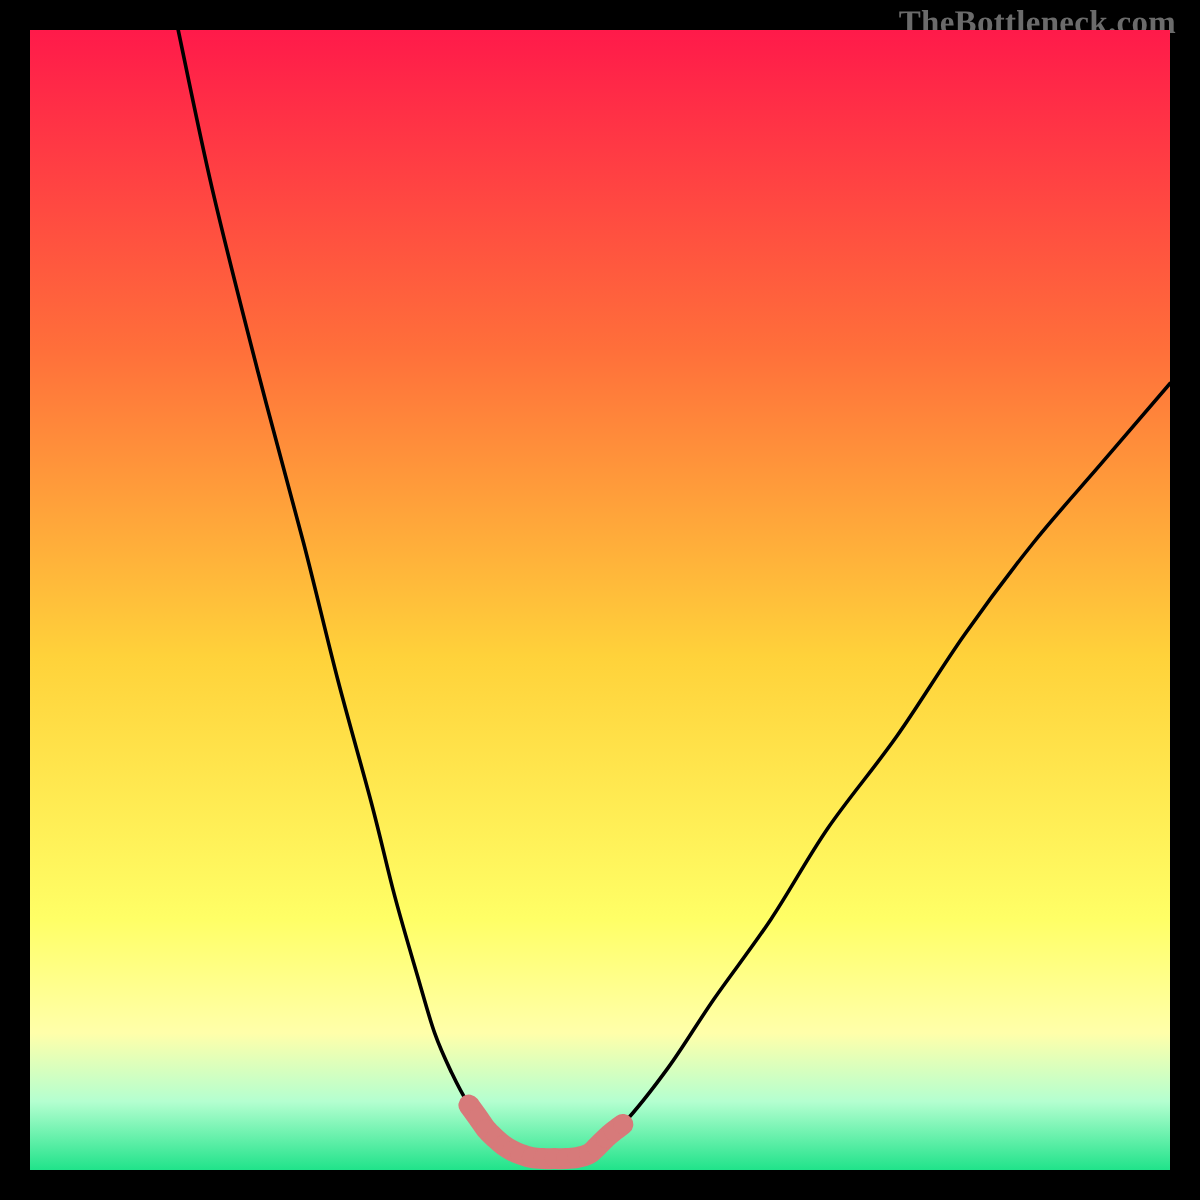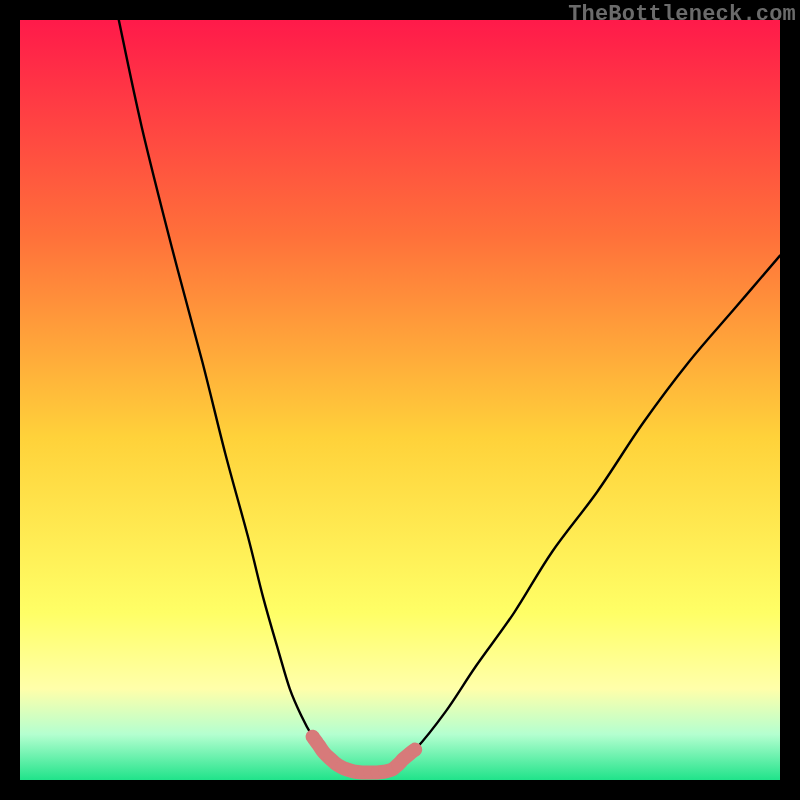--- a/index.html
+++ b/index.html
@@ -15,26 +15,26 @@
     position: absolute;
     left: 20px;
     top: 20px;
     width: 760px;
     height: 760px;
     background: #000;
   }
   .watermark {
     position: absolute;
     top: 2px;
-    right: 4px;
+    right: 16px;
     color: #6b6b6b;
     font-size: 22px;
     font-weight: 600;
     letter-spacing: 0.2px;
-    font-family: Liberation Mono, monospace;
+    font-family: Liberation Serif, serif;
   }
   svg {
     display: block;
   }
 </style>
 </head>
 <body>
 
 <div class="watermark">TheBottleneck.com</div>
 

